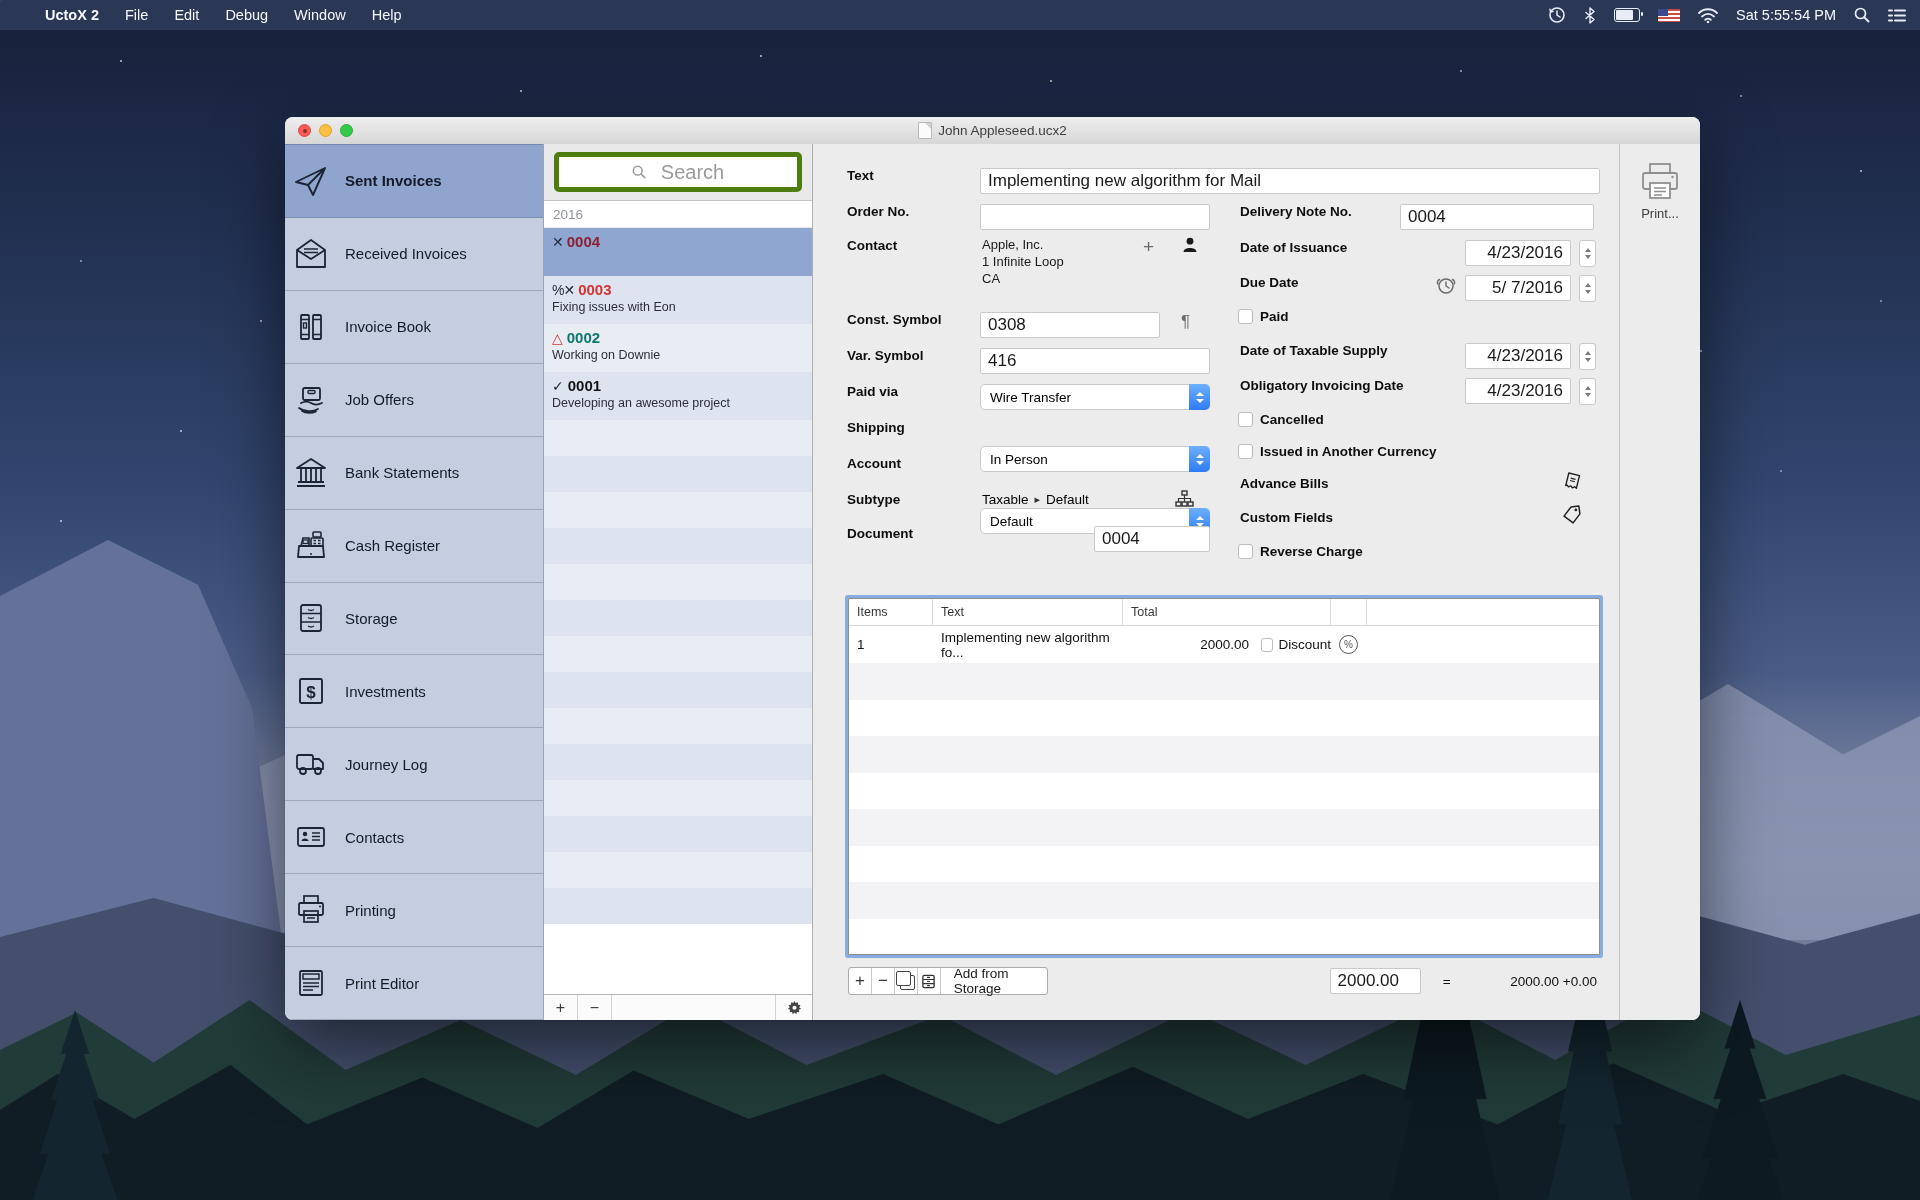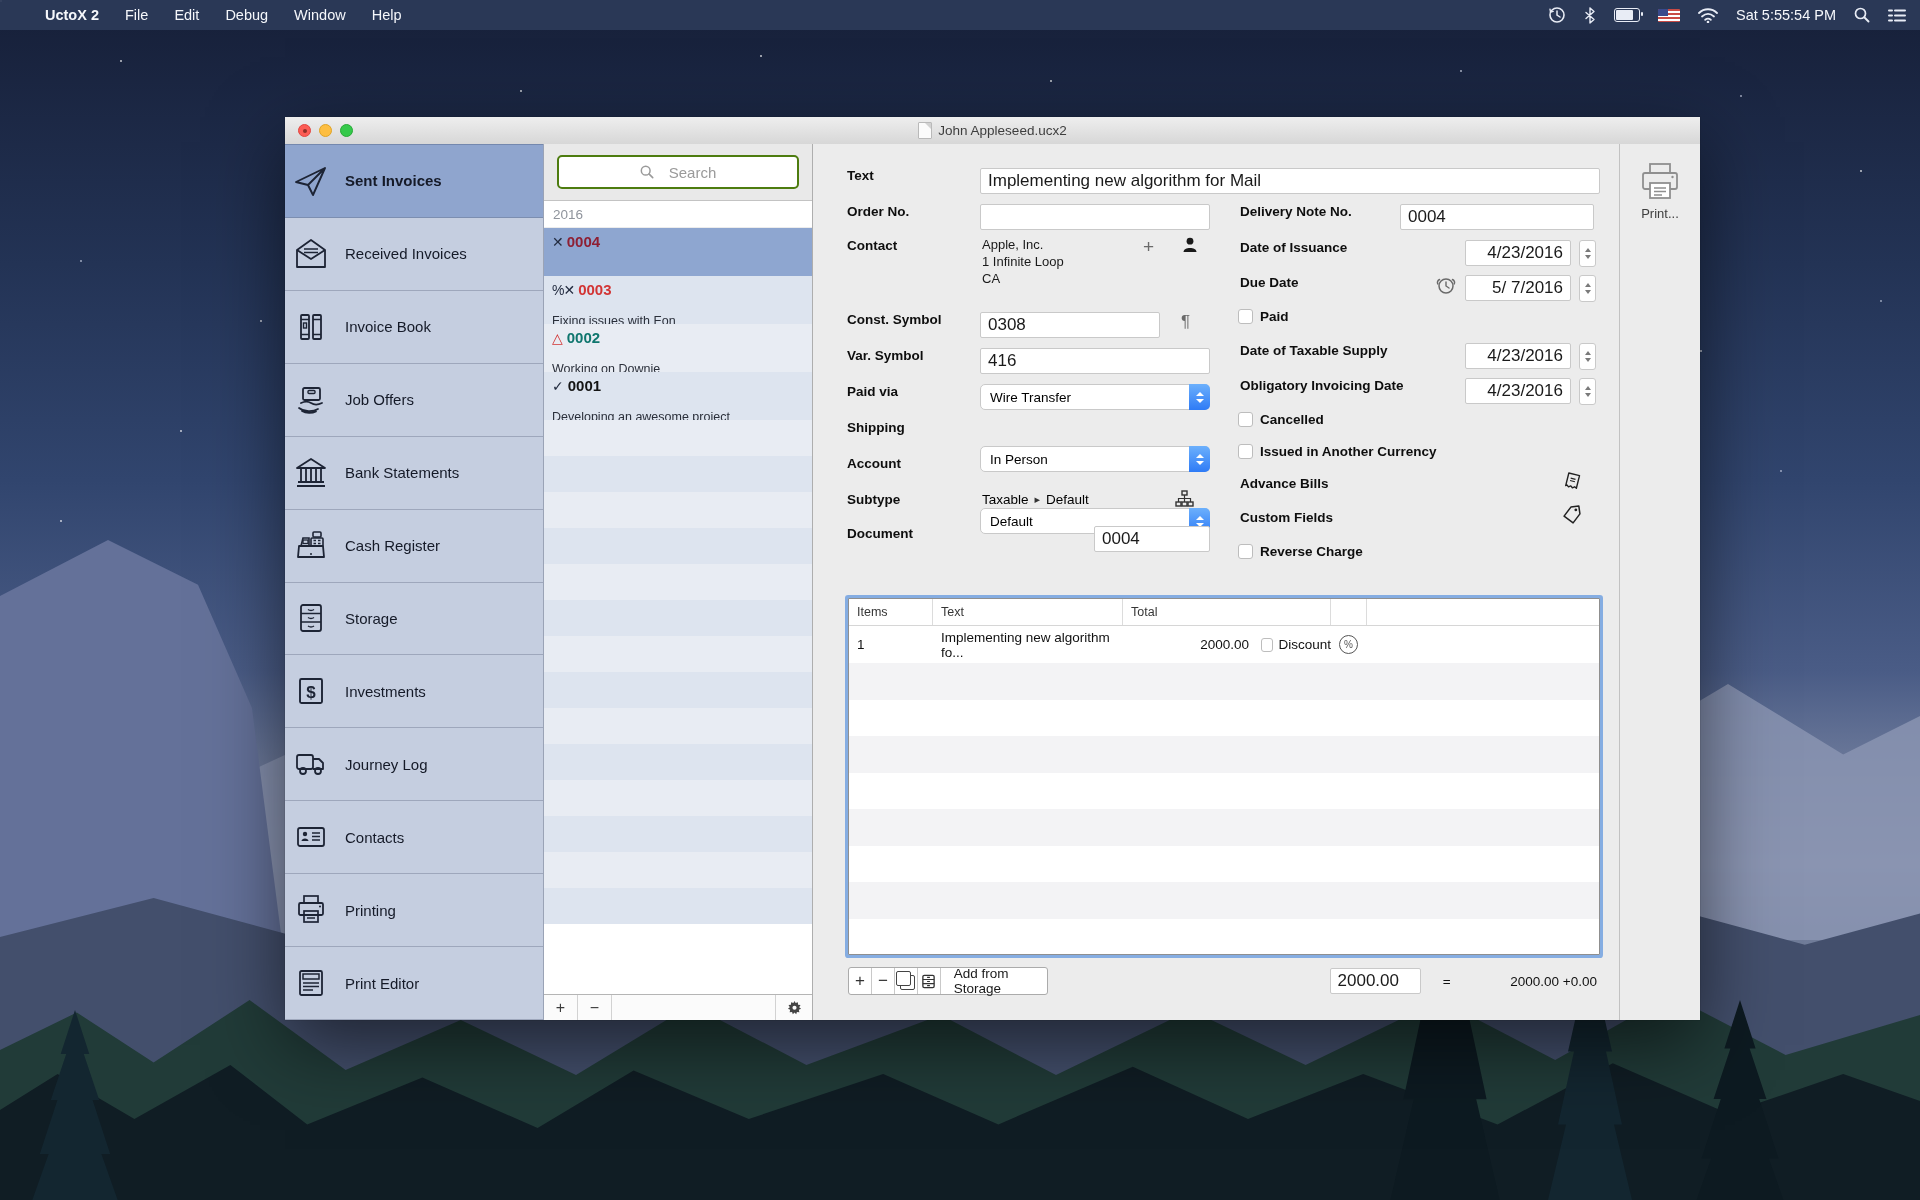--- a/index.html
+++ b/index.html
@@ -41,21 +41,21 @@
   .menubar .right{margin-left:auto;display:flex;align-items:center;gap:18px;padding-right:14px;}
   .sicon{display:flex;align-items:center;}
   .battery{width:24px;height:12px;border:1.5px solid #e8ecf5;border-radius:3px;position:relative;}
   .battery::after{content:"";position:absolute;right:-4px;top:3px;width:2px;height:4px;background:#e8ecf5;border-radius:1px;}
   .battery .lvl{position:absolute;left:1px;top:1px;bottom:1px;width:17px;background:#e8ecf5;border-radius:1px;}
   .flag{width:22px;height:13px;background:repeating-linear-gradient(180deg,#c94a44 0 2px,#fff 2px 4px);position:relative;border-radius:1px;overflow:hidden;}
   .flag::after{content:"";position:absolute;left:0;top:0;width:10px;height:7px;background:#3a4a8c;}
   .clocktxt{font-size:14.5px;}
 
   
-  .window{position:absolute;left:285px;top:117px;width:1415px;height:903px;border-radius:0;
+  .window{position:absolute;left:285px;top:117px;width:1415px;height:903px;border-radius:8px;
     box-shadow:0 25px 70px rgba(0,0,0,.55),0 0 1px rgba(0,0,0,.4);background:#ececec;overflow:hidden;z-index:10;}
   .titlebar{position:absolute;left:0;top:0;right:0;height:27px;
     background:linear-gradient(#eeeeee,#d7d7d7);border-bottom:1px solid #b4b4b4;
     display:flex;align-items:center;justify-content:center;}
   .tl-group{position:absolute;left:13px;top:7px;display:flex;gap:8px;}
   .tl{width:13px;height:13px;border-radius:50%;}
   .tl.red{background:#fc5c55;border:1px solid #e2453f;box-sizing:border-box;position:relative;}
   .tl.red::after{content:"";position:absolute;left:4px;top:4px;width:4px;height:4px;border-radius:50%;background:#8e2f28;}
   .tl.yellow{background:#fdbe41;border:1px solid #dfa325;box-sizing:border-box;}
   .tl.green{background:#35c94b;border:1px solid #27aa36;box-sizing:border-box;}
@@ -68,26 +68,26 @@
   
   .sidebar{width:258px;background:#c5cee0;border-right:1px solid #9aa3b6;display:flex;flex-direction:column;}
   .srow{height:72px;flex:1;display:flex;align-items:center;gap:16px;padding-left:8px;
     border-bottom:1px solid rgba(94,105,130,.38);box-sizing:border-box;font-size:15px;color:#151a28;}
   .srow.sel{background:#8fa5ce;border-top:1px solid #7488ae;font-weight:bold;}
   .srow svg{flex:0 0 36px;}
 
   
   .listcol{width:268px;background:#fff;border-right:1px solid #aeaeae;position:relative;display:flex;flex-direction:column;}
   .searchwrap{height:56px;background:#e9e9e9;border-bottom:1px solid #c3c3c3;display:flex;align-items:center;justify-content:center;}
-  .searchbox{width:238px;height:30px;background:#fff;border:2px solid #4d7c0f;border-radius:5px;
-    display:flex;align-items:center;justify-content:center;gap:15px;color:#9a9a9a;font-size:15px;}
+  .searchbox{width:238px;height:30px;background:#fff;border:5px solid #4d7c0f;border-radius:5px;
+    display:flex;align-items:center;justify-content:center;gap:15px;color:#9a9a9a;font-size:20px;}
   .yearrow{height:26px;display:flex;align-items:center;padding-left:9px;font-size:13.5px;color:#8f949c;border-bottom:1px solid #ececec;}
   .lrow{height:48px;box-sizing:border-box;padding:5px 8px 0 8px;}
   .lrow .top{display:flex;align-items:center;gap:4px;font-size:15px;font-weight:bold;}
-  .lrow .sub{font-size:12.5px;color:#2a2f3a;margin-top:16px;}
+  .lrow .sub{font-size:12.5px;color:#2a2f3a;margin-top:2px;}
   .lrow .gly{font-weight:normal;color:#232c40;font-size:14px;letter-spacing:-1px;}
   .row-a{background:#dde4ef;}
   .row-b{background:#e8ecf3;}
   .lrow.sel{background:#8ea6d0;}
   .stripe{height:36px;}
   .listbottom{height:25px;border-top:1px solid #b5b5b5;background:#fbfbfb;display:flex;align-items:center;margin-top:auto;}
   .lbtn{width:33px;height:100%;display:flex;align-items:center;justify-content:center;font-size:16px;color:#3c3c3c;border-right:1px solid #d2d2d2;}
   .lspace{flex:1;height:100%;border-right:1px solid #d2d2d2;}
   .lgear{width:36px;height:100%;display:flex;align-items:center;justify-content:center;font-size:15px;color:#3c3c3c;}
 

